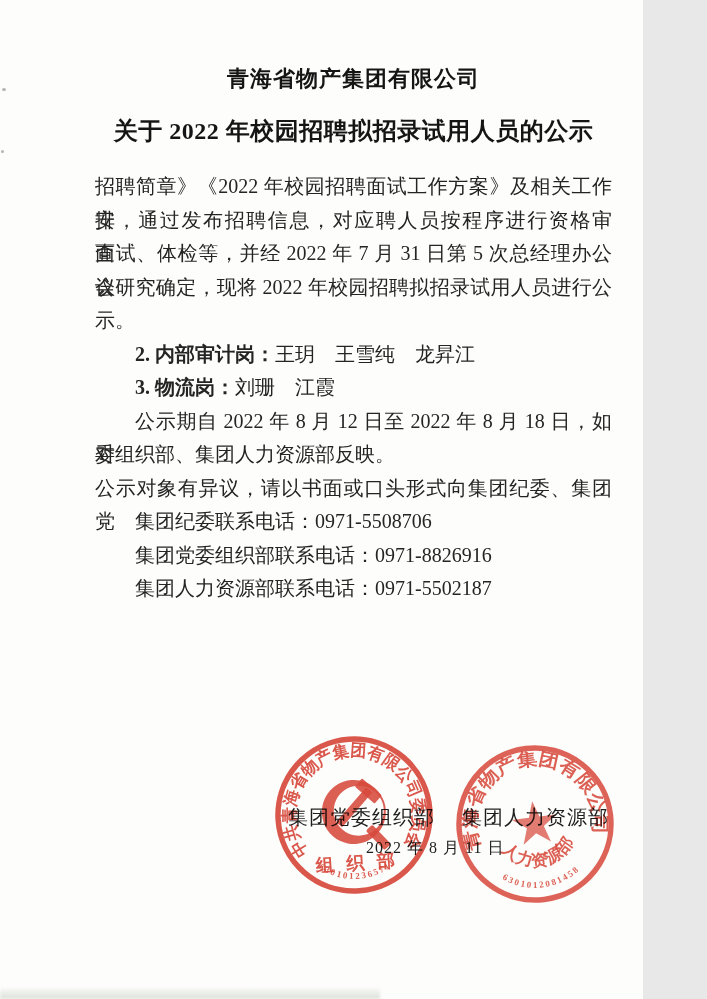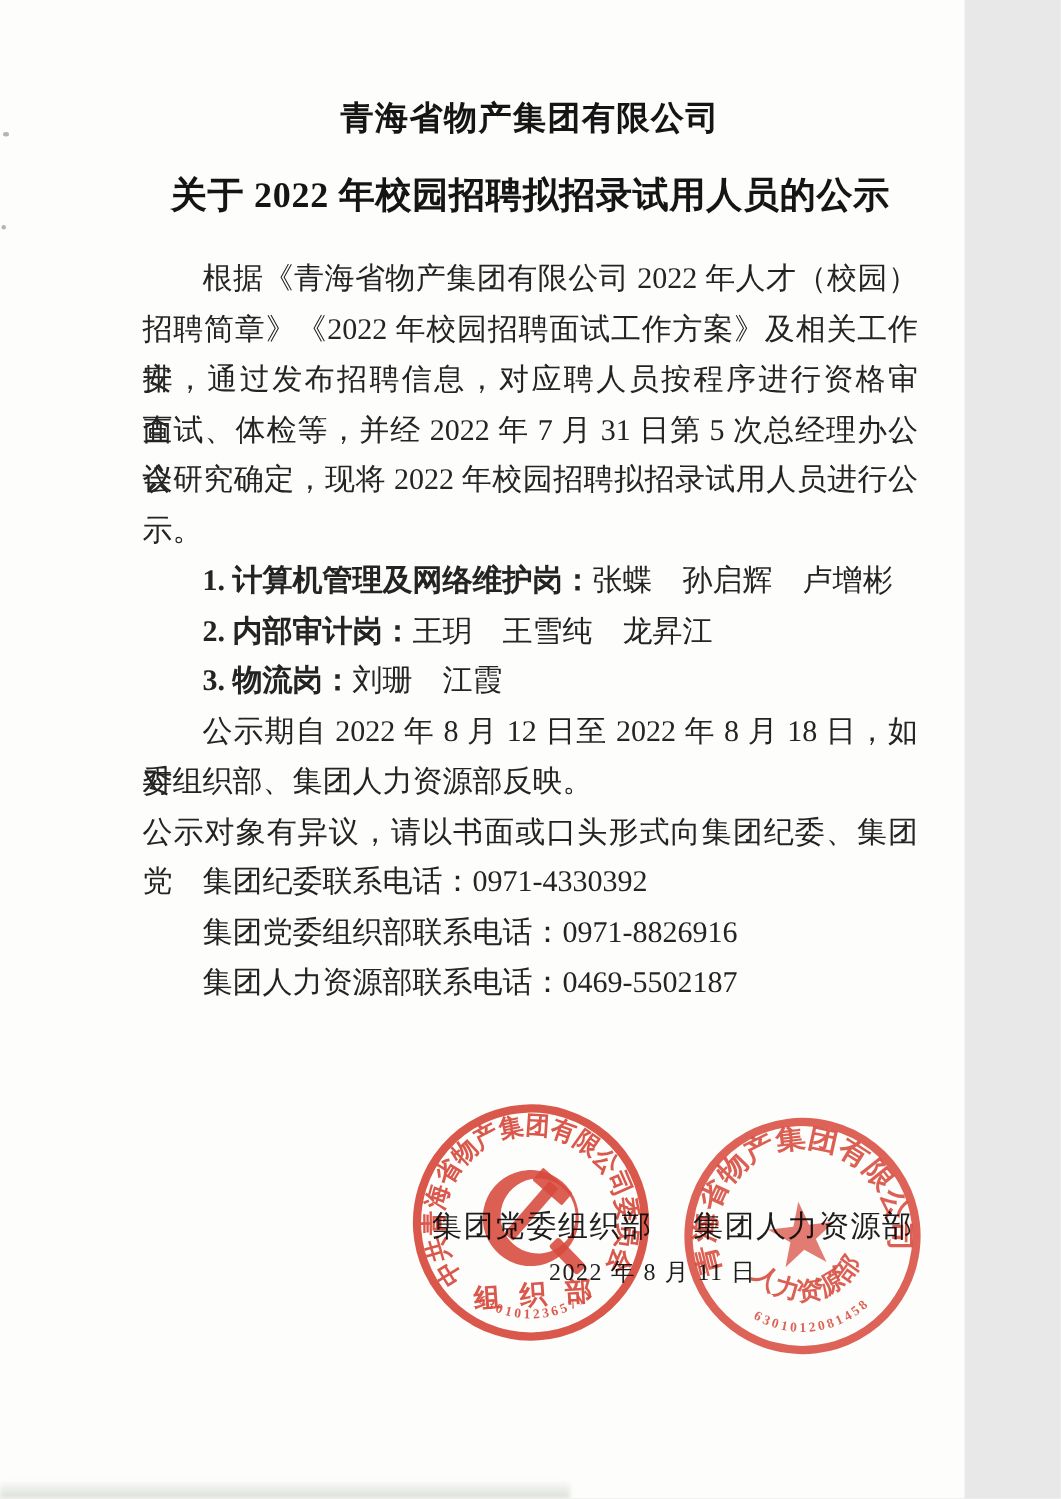--- a/index.html
+++ b/index.html
@@ -54,35 +54,33 @@
 <body>
 
 <div class="page">
 
   <div class="titles">
     <h1 class="title1">青海省物产集团有限公司</h1>
     <h2 class="title2">关于 2022 年校园招聘拟招录试用人员的公示</h2>
   </div>
 
   <div class="doc-body">
-      <div class="bline indent full"><span>根据《青海省物产集团有限公司 2022 年人才（校园）</span></div>
       <div class="bline full"><span>招聘简章》《2022 年校园招聘面试工作方案》及相关工作安</span></div>
       <div class="bline full"><span>排，通过发布招聘信息，对应聘人员按程序进行资格审查、</span></div>
       <div class="bline full"><span>面试、体检等，并经 2022 年 7 月 31 日第 5 次总经理办公会</span></div>
       <div class="bline full"><span>议研究确定，现将 2022 年校园招聘拟招录试用人员进行公</span></div>
       <div class="bline"><span>示。</span></div>
-      <div class="bline indent"><span class="b">1. 计算机管理及网络维护岗：</span><span>张蝶　孙启辉　卢增彬</span></div>
       <div class="bline indent"><span class="b">2. 内部审计岗：</span><span>王玥　王雪纯　龙昇江</span></div>
       <div class="bline indent"><span class="b">3. 物流岗：</span><span>刘珊　江霞</span></div>
       <div class="bline indent full"><span>公示期自 2022 年 8 月 12 日至 2022 年 8 月 18 日，如对</span></div>
       <div class="bline"><span>委组织部、集团人力资源部反映。</span></div>
       <div class="bline full"><span>公示对象有异议，请以书面或口头形式向集团纪委、集团党</span></div>
-      <div class="bline indent"><span>集团纪委联系电话：0971-4330392</span></div>
+      <div class="bline indent"><span>集团纪委联系电话：0971-5508706</span></div>
       <div class="bline indent"><span>集团党委组织部联系电话：0971-8826916</span></div>
-      <div class="bline indent"><span>集团人力资源部联系电话：0469-5502187</span></div>
+      <div class="bline indent"><span>集团人力资源部联系电话：0971-5502187</span></div>
     </div>
 
   <div class="sigline">集团党委组织部　 集团人力资源部</div>
   <div class="dateline">2022 年 8 月 11 日</div>
 
   <svg class="seal seal-left" viewBox="0 0 170 170">
     <defs>
       <path id="arcL-ring" d="M 39.8 122.9 A 59 59 0 1 1 130.2 122.9" fill="none"></path>
       <path id="arcL-serial" d="M 29.6 117 A 64 64 0 0 0 140.4 117" fill="none"></path>
     </defs>

